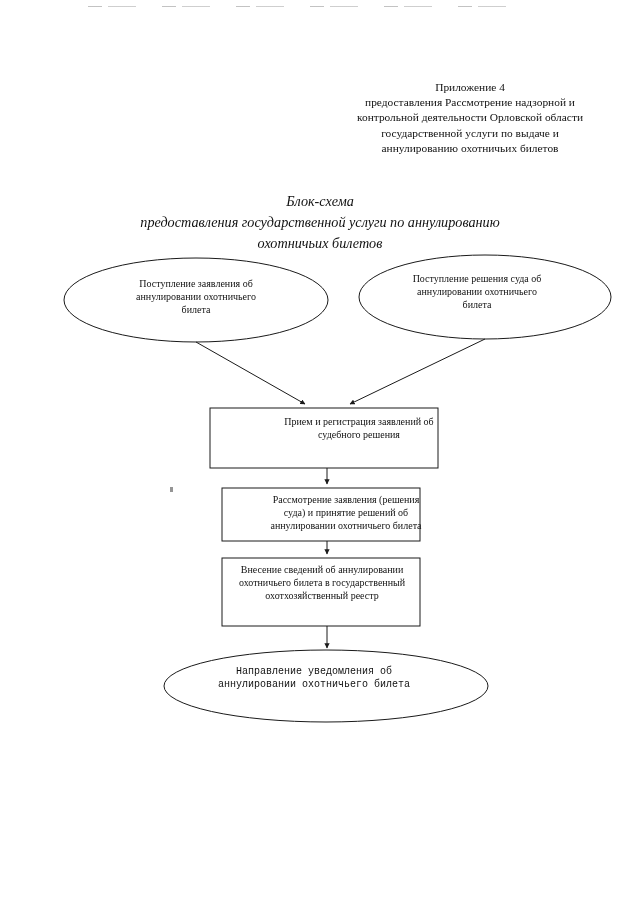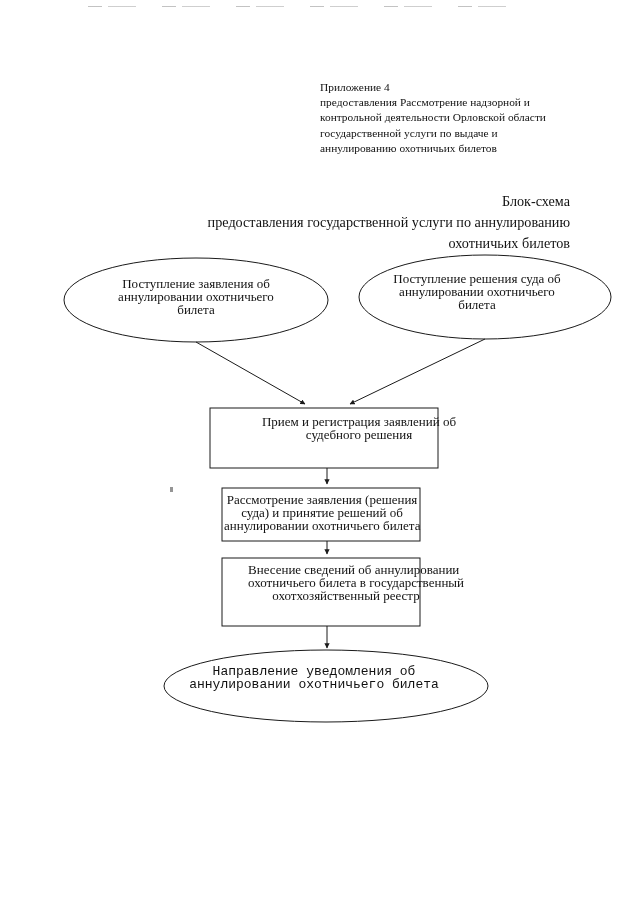--- a/index.html
+++ b/index.html
@@ -49,35 +49,36 @@
     background: #7b7b7b;
     opacity: .8;
   }
 
   
   .appendix {
     position: absolute;
     left: 320px;
     top: 80px;
     width: 300px;
-    text-align: left;
+    text-align: center;
     font-size: 11.4px;
     line-height: 15.2px;
   }
   .appendix div { white-space: nowrap; }
 
   
   .doc-title {
     position: absolute;
     left: 70px;
     top: 191px;
     width: 500px;
-    text-align: right;
+    text-align: center;
     font-size: 14.2px;
     line-height: 21px;
+    font-style: italic;
   }
 
   
   .diagram {
     position: absolute;
     left: 0;
     top: 0;
     width: 640px;
     height: 905px;
   }
@@ -89,31 +90,31 @@
   .conn {
     stroke: #1a1a1a;
     stroke-width: 1;
     fill: none;
   }
 
   
   .node-text {
     position: absolute;
     text-align: center;
-    font-size: 13px;
+    font-size: 10px;
     line-height: 13.2px;
     color: #111111;
   }
   .node-text div { white-space: nowrap; }
 
   .n-ell-left  { left: 84px;  top: 277px; width: 224px; }
   .n-ell-right { left: 364px; top: 272px; width: 226px; }
   .n-box1      { left: 212px; top: 415px; width: 220px; padding-left: 37px; }
-  .n-box2      { left: 224px; top: 493px; width: 196px; }
-  .n-box3      { left: 224px; top: 563px; width: 196px; padding-left: 24px; }
+  .n-box2      { left: 224px; top: 493px; width: 196px; padding-left: 24px; }
+  .n-box3      { left: 224px; top: 563px; width: 196px; }
   .n-ell-end   { left: 174px; top: 665px; width: 280px; font-family: Liberation Mono, monospace; }
 </style>
 </head>
 <body>
 
 <div class="page">
 
   <div class="scan-artifact"></div>
   <div class="scan-speck"></div>
 

